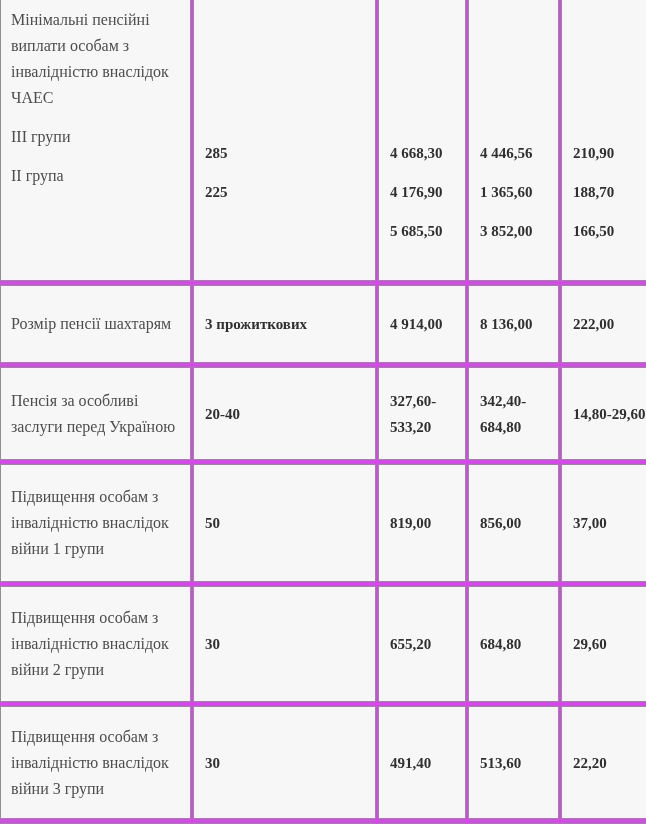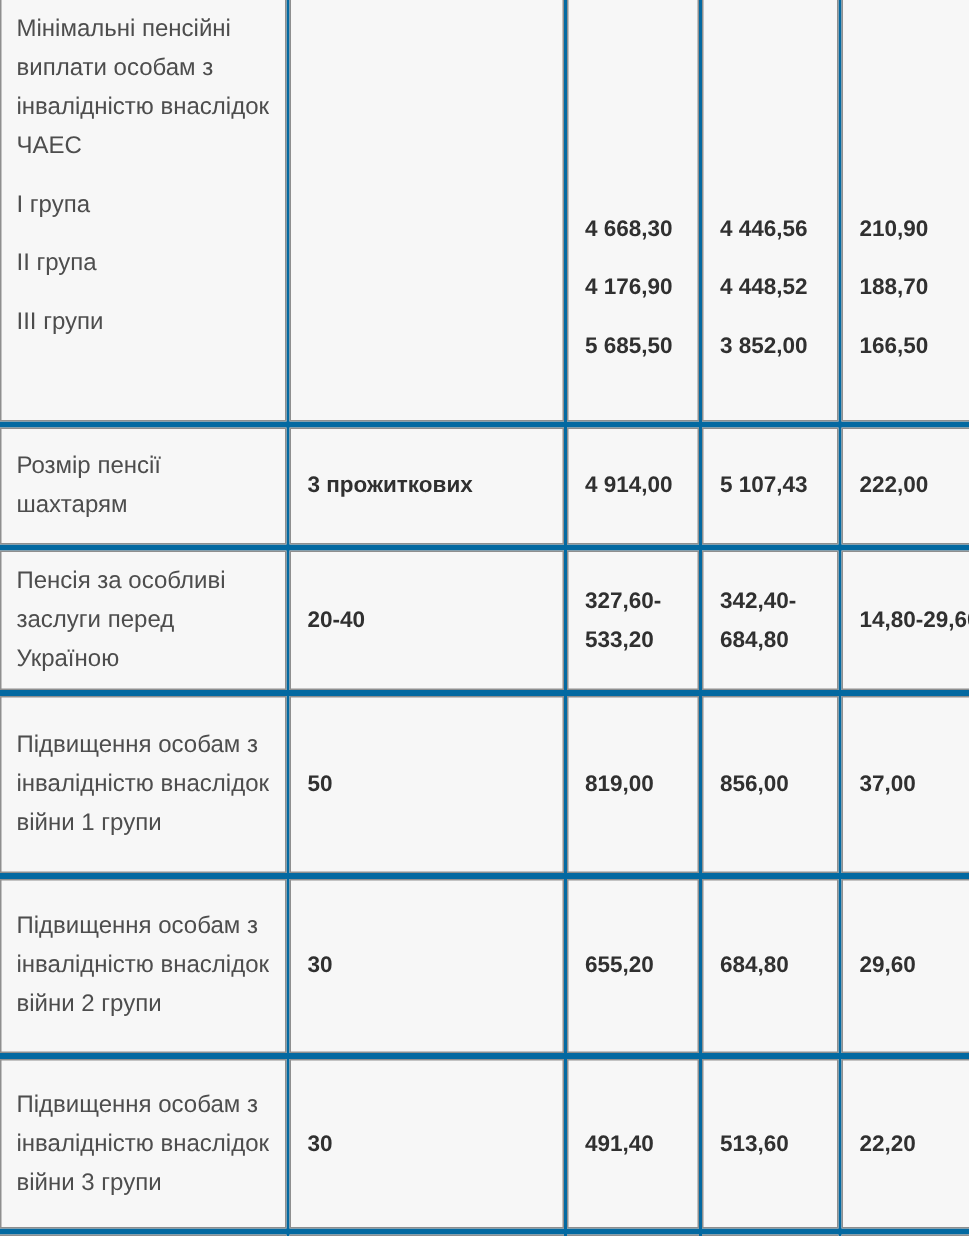--- a/index.html
+++ b/index.html
@@ -5,22 +5,22 @@
   html, body {
     margin: 0;
     padding: 0;
     background: #ffffff;
   }
   .page {
     position: relative;
     width: 646px;
     height: 824px;
     overflow: hidden;
-    background: #0369a1;
-    font-family: Liberation Sans, sans-serif;
+    background: #d946ef;
+    font-family: Liberation Serif, serif;
   }
   .grid {
     display: grid;
     grid-template-columns: 191px 183px 88px 91px 120px;
     grid-template-rows: 287px 78px 93px 118px 116px 113px 40px;
     column-gap: 2px;
     row-gap: 4px;
     width: 681px;
     margin-top: -6px;
   }
@@ -59,52 +59,53 @@
 </style>
 </head>
 <body>
 
 <div class="page">
   <div class="grid">
 
     <div class="row">
       <div class="cell label r1">
         <div class="title">Мінімальні пенсійні виплати особам з інвалідністю внаслідок ЧАЕС</div>
-        <p>І група</p>
+        <p>ІІІ групи</p>
         <p>ІІ група</p>
-        <p>ІІІ групи</p>
       </div>
       <div class="cell val r1">
         <div class="spacer"></div>
+        <p>285</p>
+        <p>225</p>
       </div>
       <div class="cell val r1">
         <div class="spacer"></div>
         <p>4 668,30</p>
         <p>4 176,90</p>
         <p>5 685,50</p>
       </div>
       <div class="cell val r1">
         <div class="spacer"></div>
         <p>4 446,56</p>
-        <p>4 448,52</p>
+        <p>1 365,60</p>
         <p>3 852,00</p>
       </div>
       <div class="cell val r1">
         <div class="spacer"></div>
         <p>210,90</p>
         <p>188,70</p>
         <p>166,50</p>
       </div>
     </div>
 
     <div class="row">
       <div class="cell label">Розмір пенсії шахтарям</div>
       <div class="cell val">3 прожиткових</div>
       <div class="cell val">4 914,00</div>
-      <div class="cell val">5 107,43</div>
+      <div class="cell val">8 136,00</div>
       <div class="cell val">222,00</div>
     </div>
 
     <div class="row">
       <div class="cell label">Пенсія за особливі заслуги перед Україною</div>
       <div class="cell val">20-40</div>
       <div class="cell val">327,60-533,20</div>
       <div class="cell val">342,40-684,80</div>
       <div class="cell val">14,80-29,60</div>
     </div>

